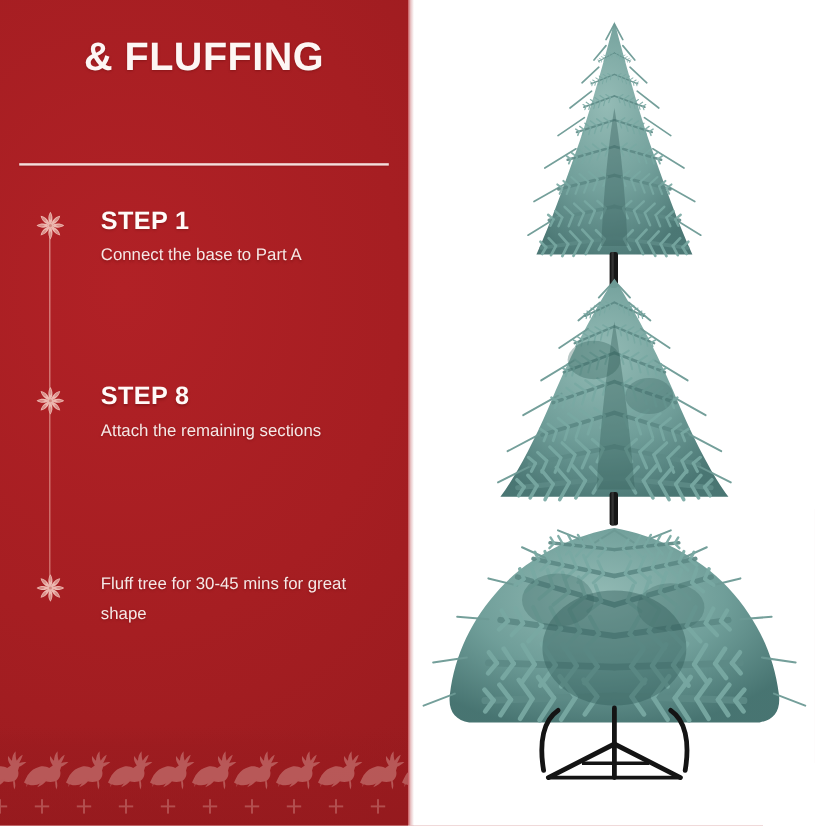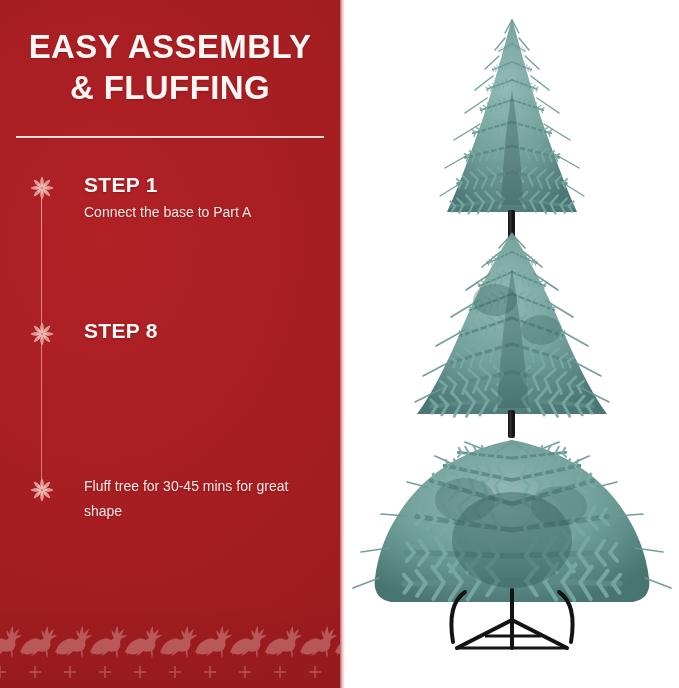--- a/index.html
+++ b/index.html
@@ -89,21 +89,20 @@
   #tree-panel svg { display:block; }
 </style>
 </head>
 <body>
 
 <div id="page">
 
   <div id="left-panel">
 
     <div id="title-block">
-      <span class="tline">EASY ASSEMBLY</span>
       <span class="tline">&amp; FLUFFING</span>
     </div>
 
     <div id="divider"></div>
 
     <div id="timeline-line"></div>
 
     <div class="step" id="step-0">
       <span class="snowflake">
         <svg viewBox="0 0 100 100" aria-hidden="true">
@@ -142,20 +141,21 @@
             <use href="#petal1" transform="rotate(180 50 50)"></use>
             <use href="#petal1" transform="rotate(225 50 50)"></use>
             <use href="#petal1" transform="rotate(270 50 50)"></use>
             <use href="#petal1" transform="rotate(315 50 50)"></use>
             <circle cx="50" cy="50" r="8" fill="#e9b7ae"></circle>
             <circle cx="50" cy="50" r="4" fill="#d5867f"></circle>
           </g>
         </svg>
       </span>
       <div class="step-title">STEP 8</div>
+      <div class="step-desc">Attach the remaining sections</div>
     </div>
 
     <div class="step" id="step-2">
       <span class="snowflake">
         <svg viewBox="0 0 100 100" aria-hidden="true">
           <g fill="#e8aba3">
             <g id="petal2">
               <path d="M50 50 C44 38 42 26 50 14 C58 26 56 38 50 50 Z" fill="#eeb9b1"></path>
               <path d="M50 17 C46 24 46 30 50 36 C54 30 54 24 50 17 Z" fill="#d9908a"></path>
             </g>

